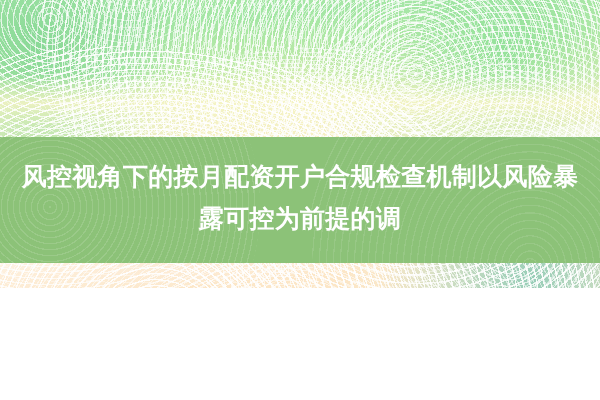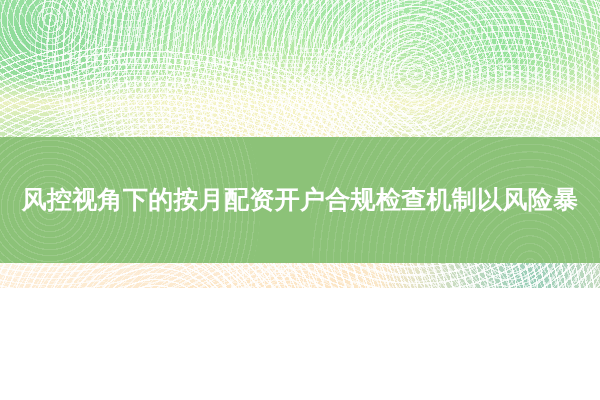--- a/index.html
+++ b/index.html
@@ -5,21 +5,21 @@
   html, body {
     margin: 0;
     padding: 0;
     background: #ffffff;
   }
   #card {
     position: relative;
     width: 600px;
     height: 288px;
     overflow: hidden;
-    font-family: Liberation Serif, serif;
+    font-family: Liberation Mono, monospace;
   }
 
   
   .bg-base {
     position: absolute;
     inset: 0;
     background:
       linear-gradient(176deg,
         #a9e8a8 0%,
         #a3e6a4 10%,
@@ -261,16 +261,17 @@
     <div class="wave-layer wl-b2"></div>
     <div class="wave-layer wl-br"></div>
   </div>
   <div class="sheen"></div>
 
   <div class="banner">
     <div class="banner-texture"></div>
     <div class="banner-texture2"></div>
     <h1 class="title">
       <span class="line1">风控视角下的按月配资开户合规检查机制以风险暴</span>
+      <span class="line2">露可控为前提的调</span>
     </h1>
   </div>
 
 </div>
 
 </body></html>

